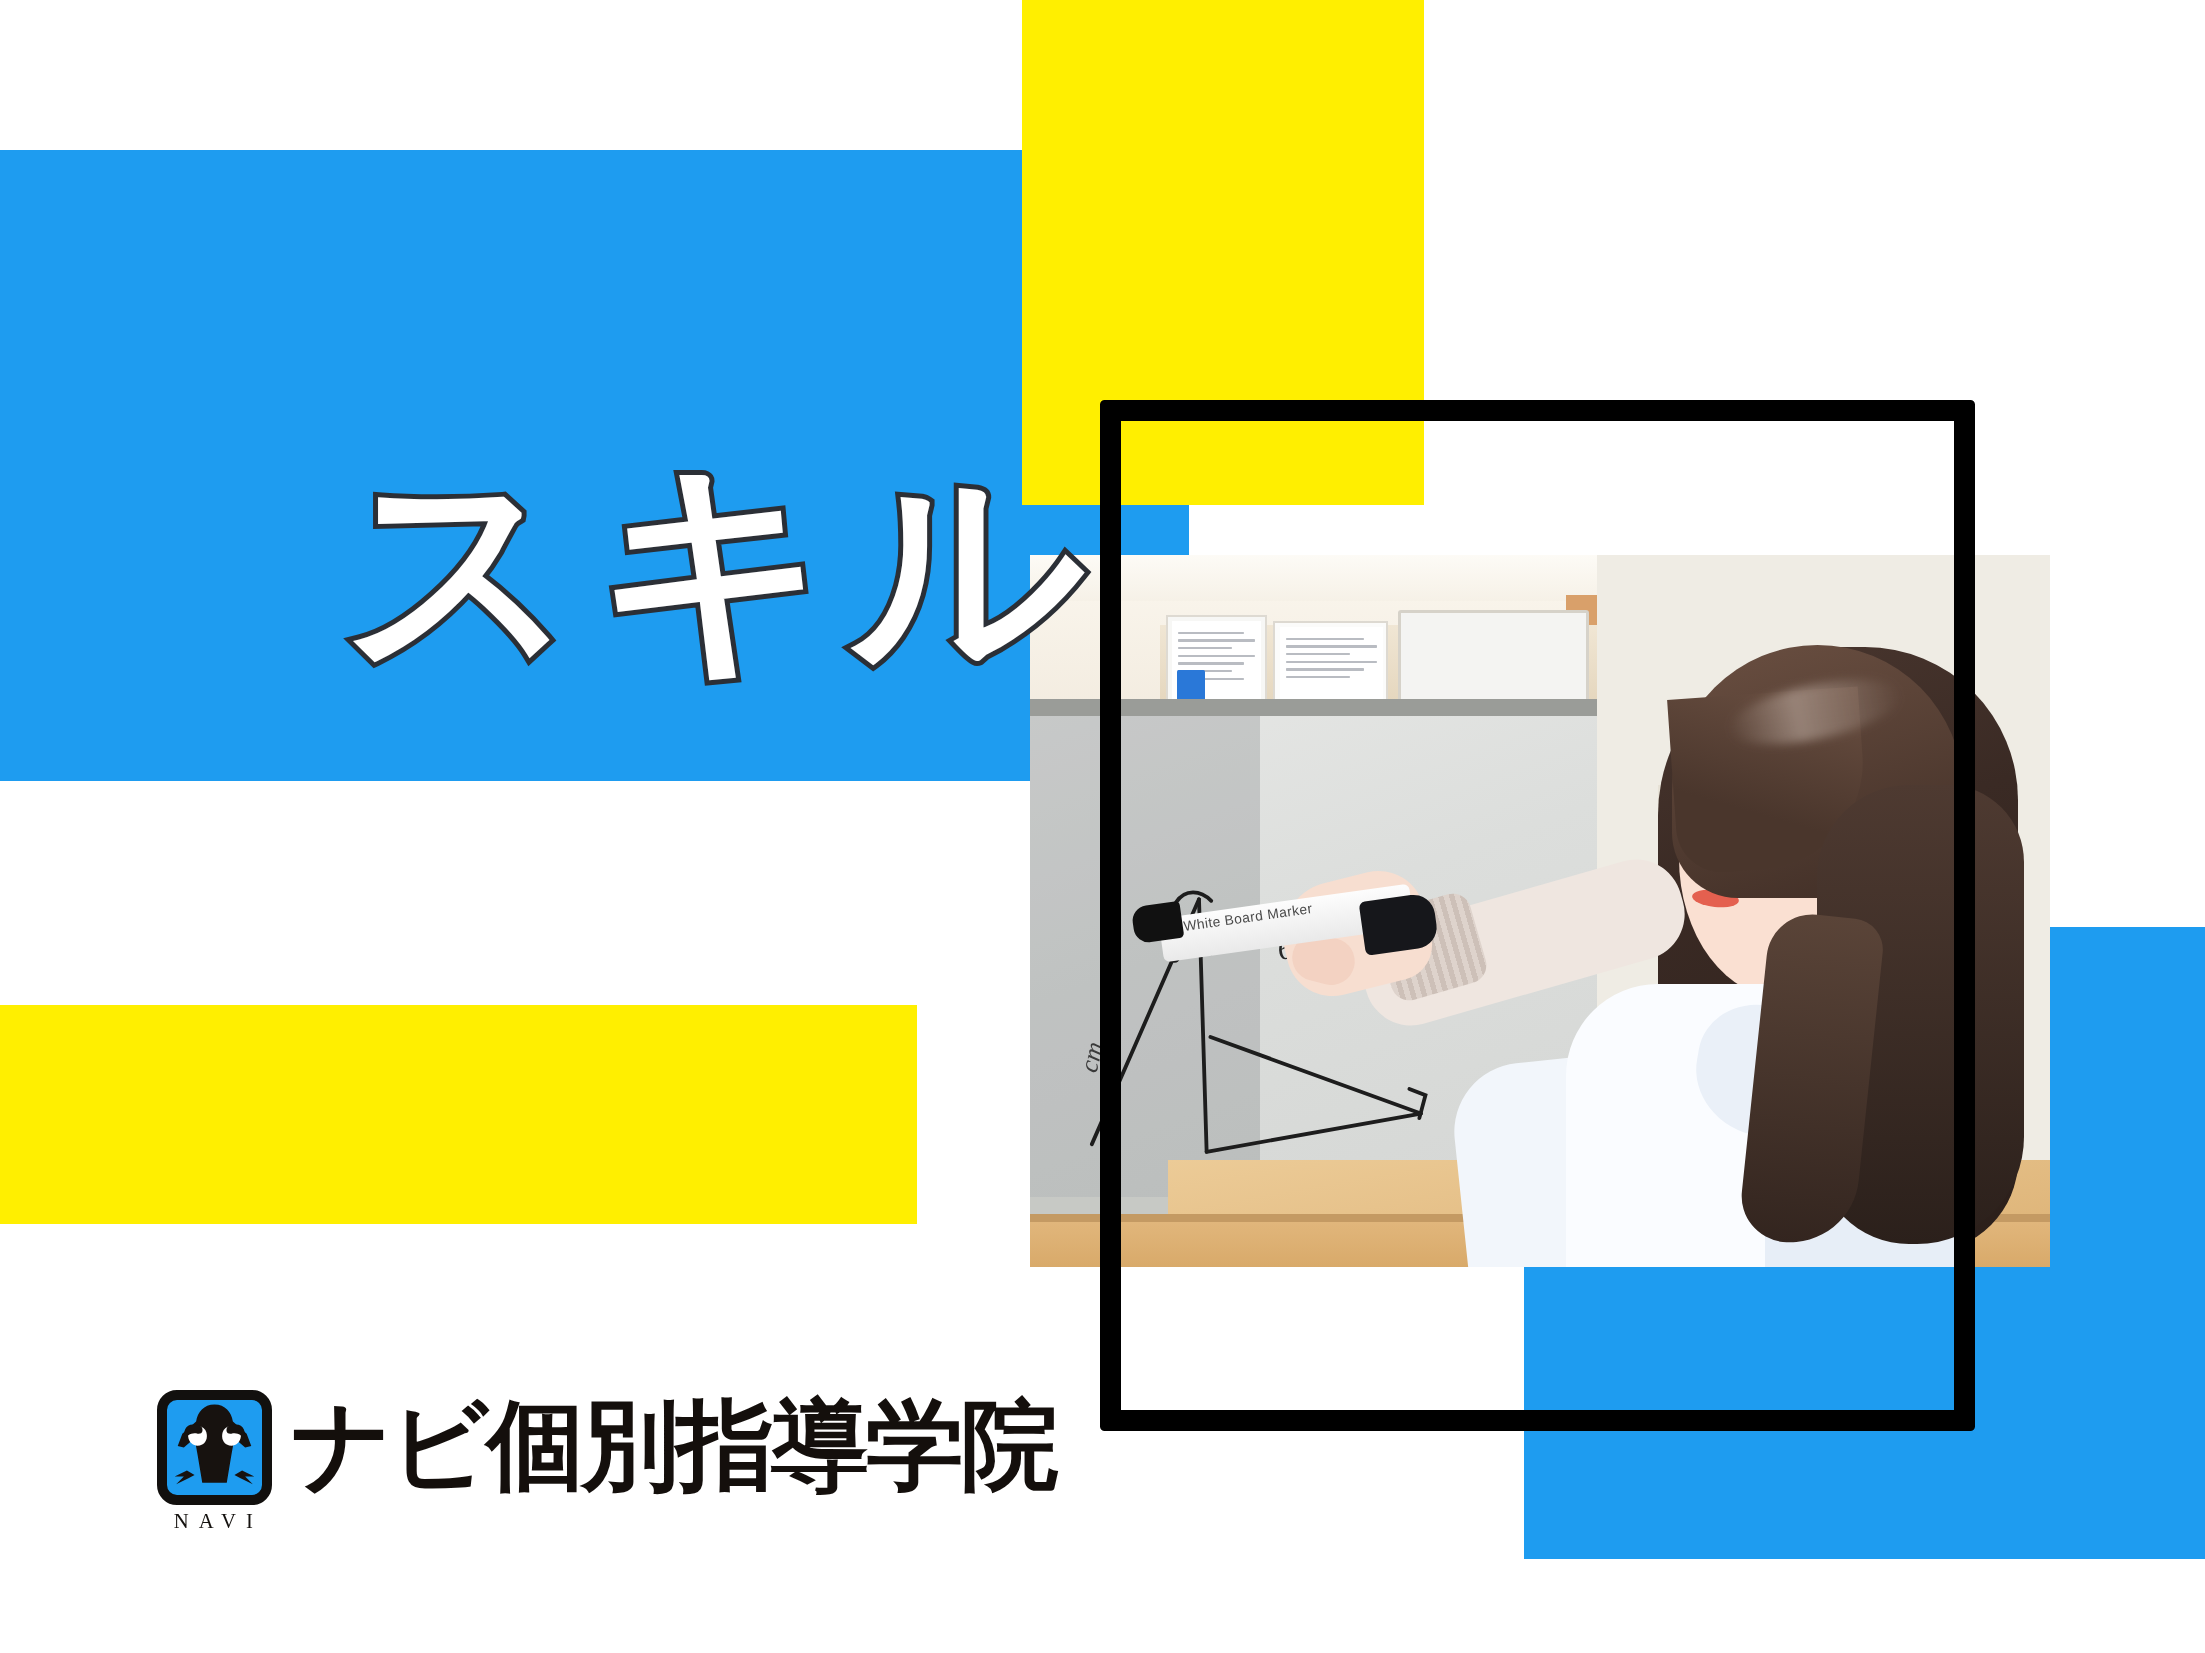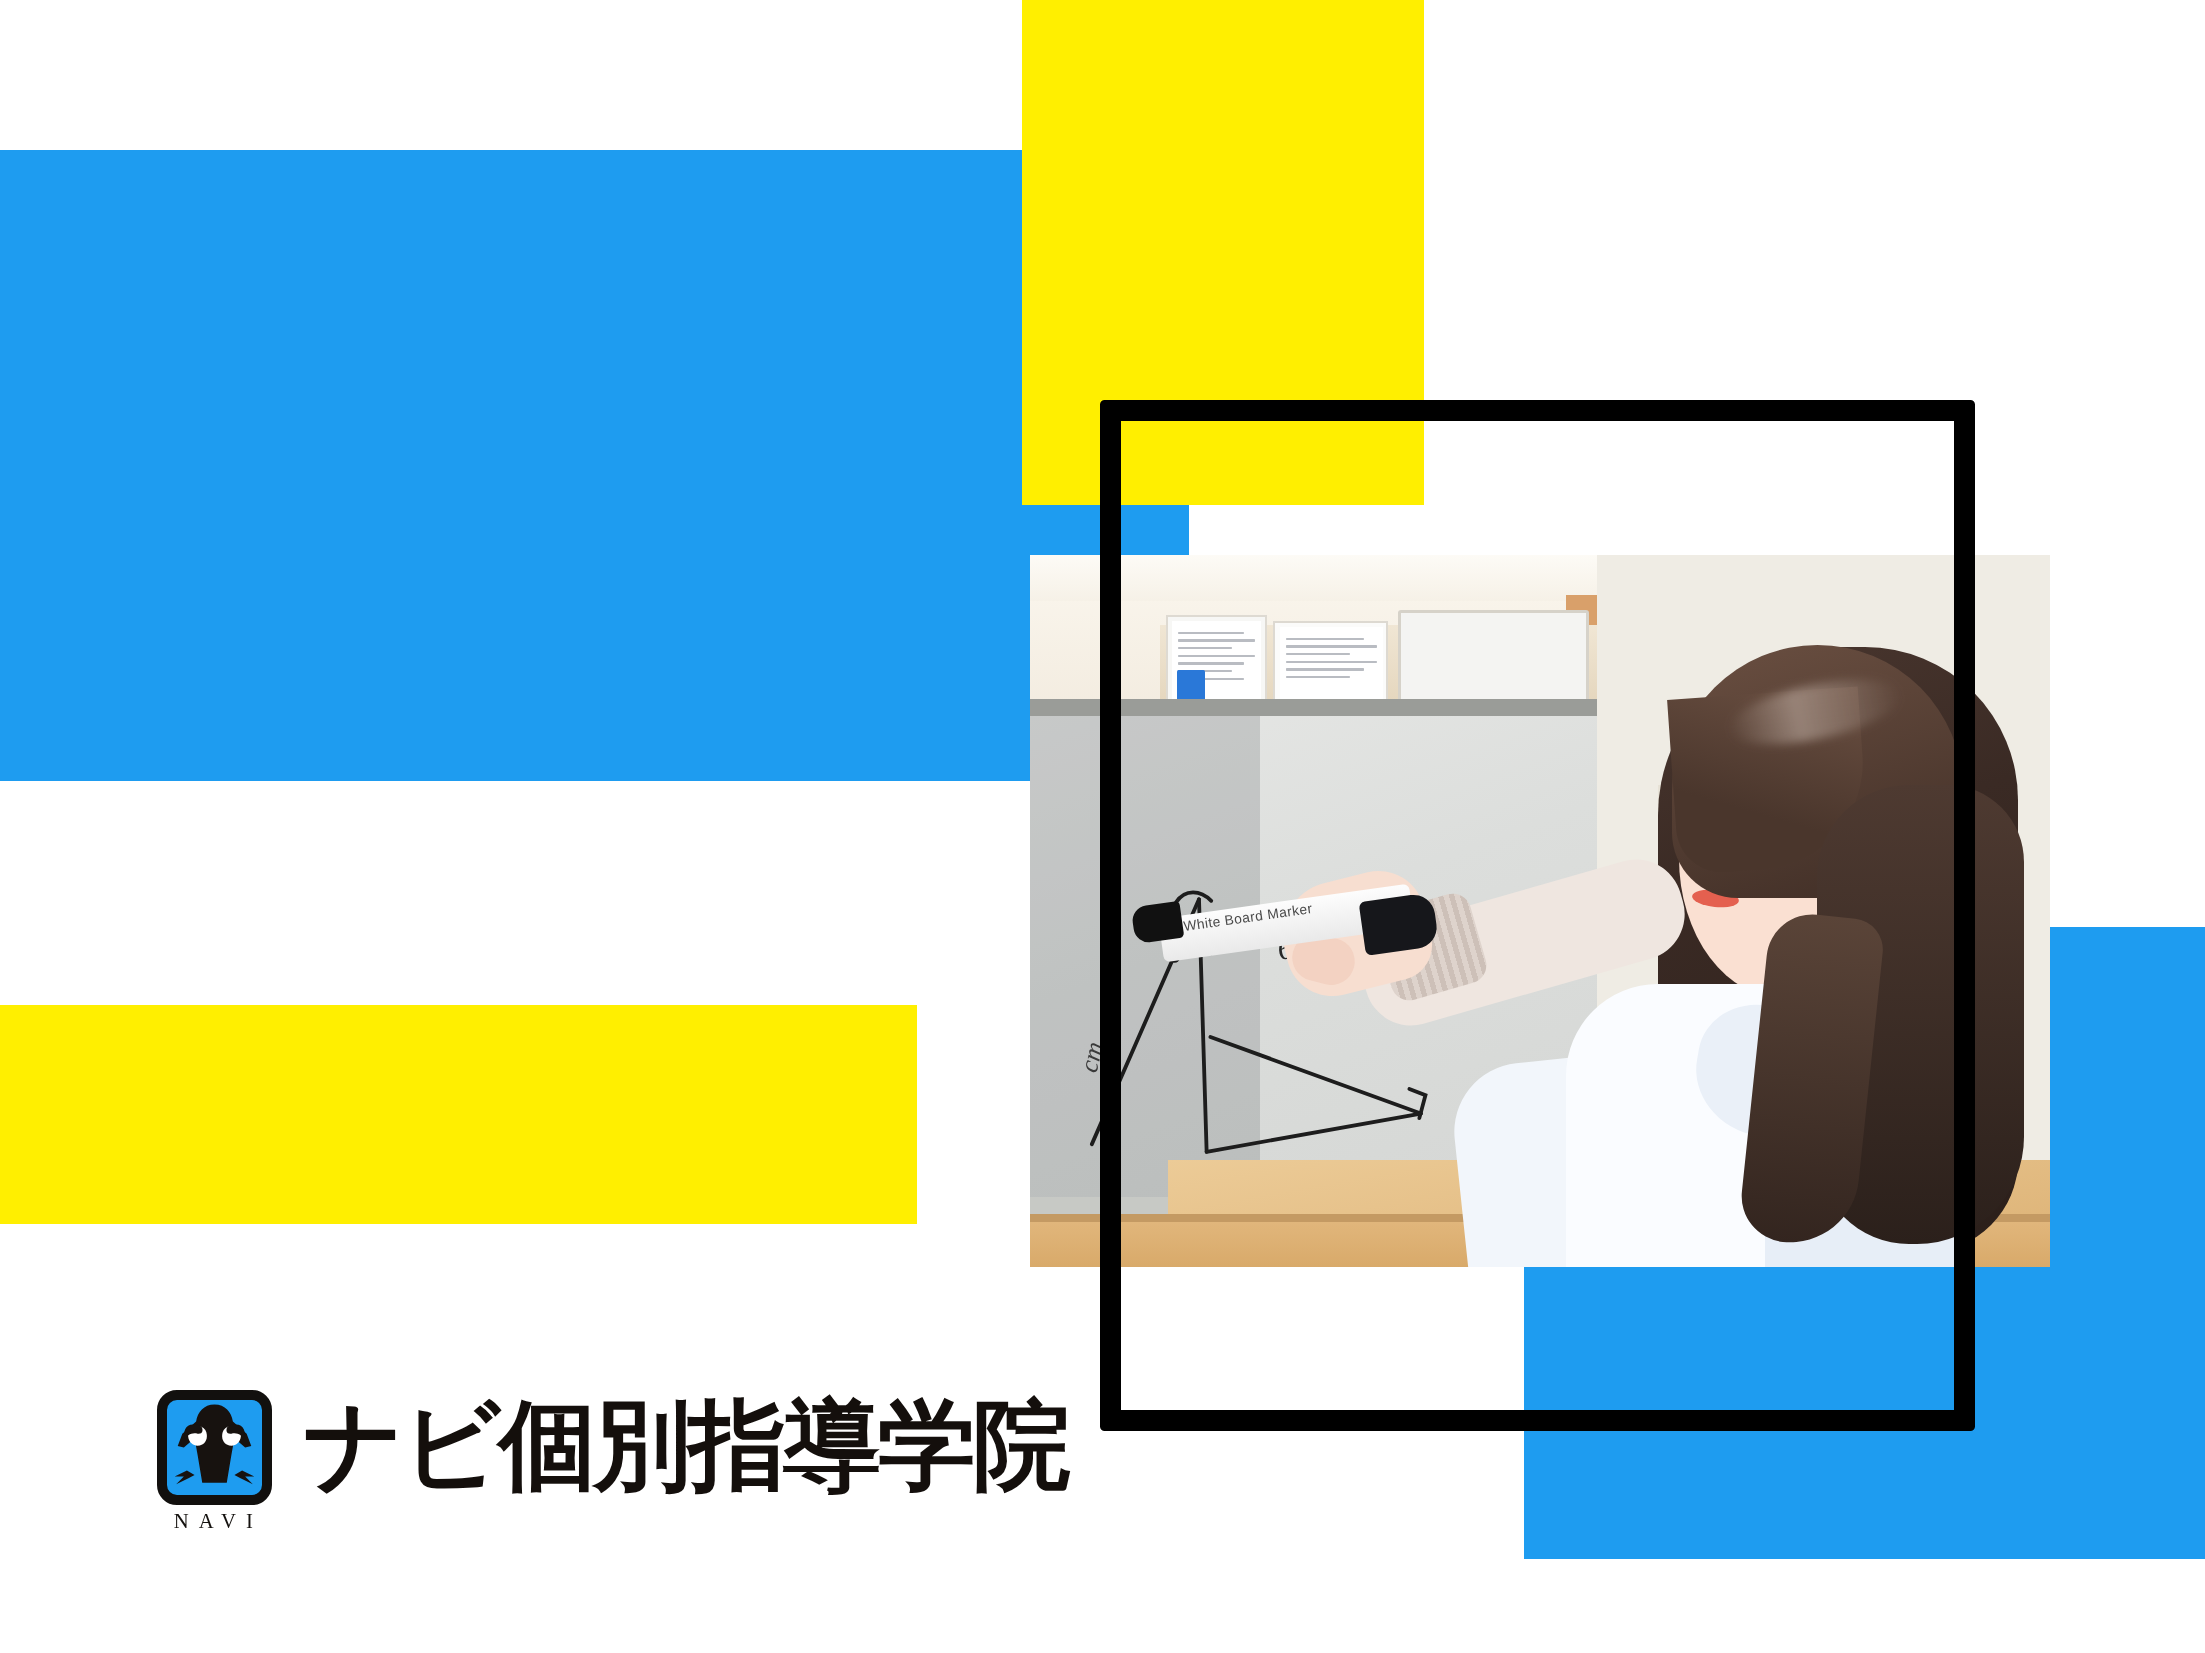--- a/index.html
+++ b/index.html
@@ -256,21 +256,21 @@
   #logo-sq {
     width:115px; height:115px; background:#1E9CF0;
     border:10px solid #12100e; border-radius:20px; position:relative; overflow:hidden;
   }
   #logo-sq svg { position:absolute; left:0; top:0; width:100%; height:100%; }
   #logo-navi {
     text-align:center; font-size:20.7px; letter-spacing:10px; color:#15120f;
     font-family:"Liberation Serif", serif; margin-top:5.4px; padding-left:7.7px;
   }
   #logo-name {
-    margin-left:32px; font-size:98px; line-height:1; color:#140f0c;
+    margin-left:20px; font-size:98px; line-height:1; color:#140f0c;
     font-family:"DejaVu Sans", sans-serif; font-weight:bold; letter-spacing:-3.1px;
     margin-top:6.1px;
   }
 </style>
 </head>
 <body>
 
 <div id="stage">
 
   <div class="block" id="blue-top"></div>
@@ -420,20 +420,21 @@
       <div class="p" id="p-pen"></div>
       <div class="p" id="p-pen-cap"></div>
       <div class="p" id="p-pen-tip"></div>
       <div class="p" id="p-pen-txt">White Board Marker</div>
     </div>
 
   </div>
 
   <div id="frame"></div>
 
+  <div class="deco-text" id="hl2">スキル</div>
 
   <div id="logo">
     <div id="logo-mark">
       <div id="logo-sq">
         <svg viewBox="0 0 124 124" aria-hidden="true">
           <g fill="#17120f">
             <path d="M62 6 C48 6 40 16 38 28 L20 44 L14 60 L22 62 L36 50 L40 72 L46 108 L78 108 L84 72 L88 50 L102 62 L110 60 L104 44 L86 28 C84 16 76 6 62 6 Z"></path>
             <path d="M26 92 L10 100 L22 100 L12 110 L28 102 L36 98 Z"></path>
             <path d="M98 92 L114 100 L102 100 L112 110 L96 102 L88 98 Z"></path>
           </g>

